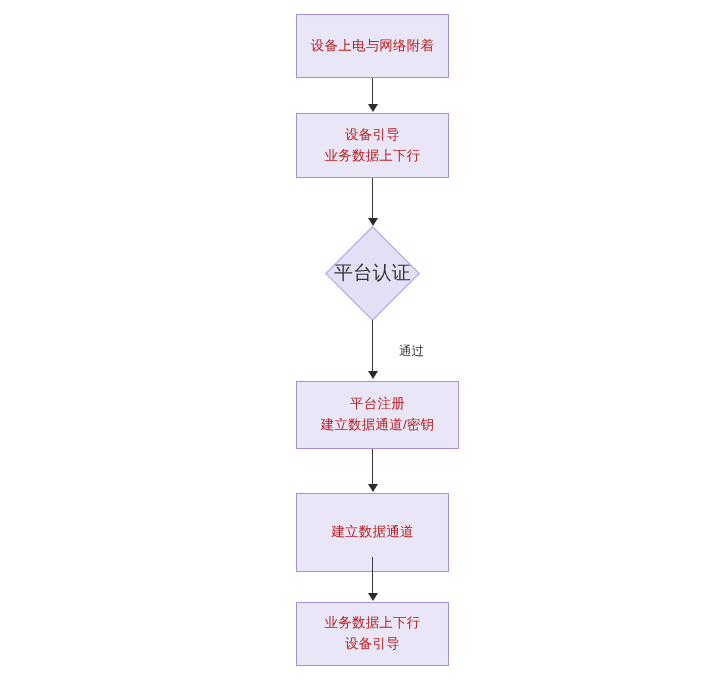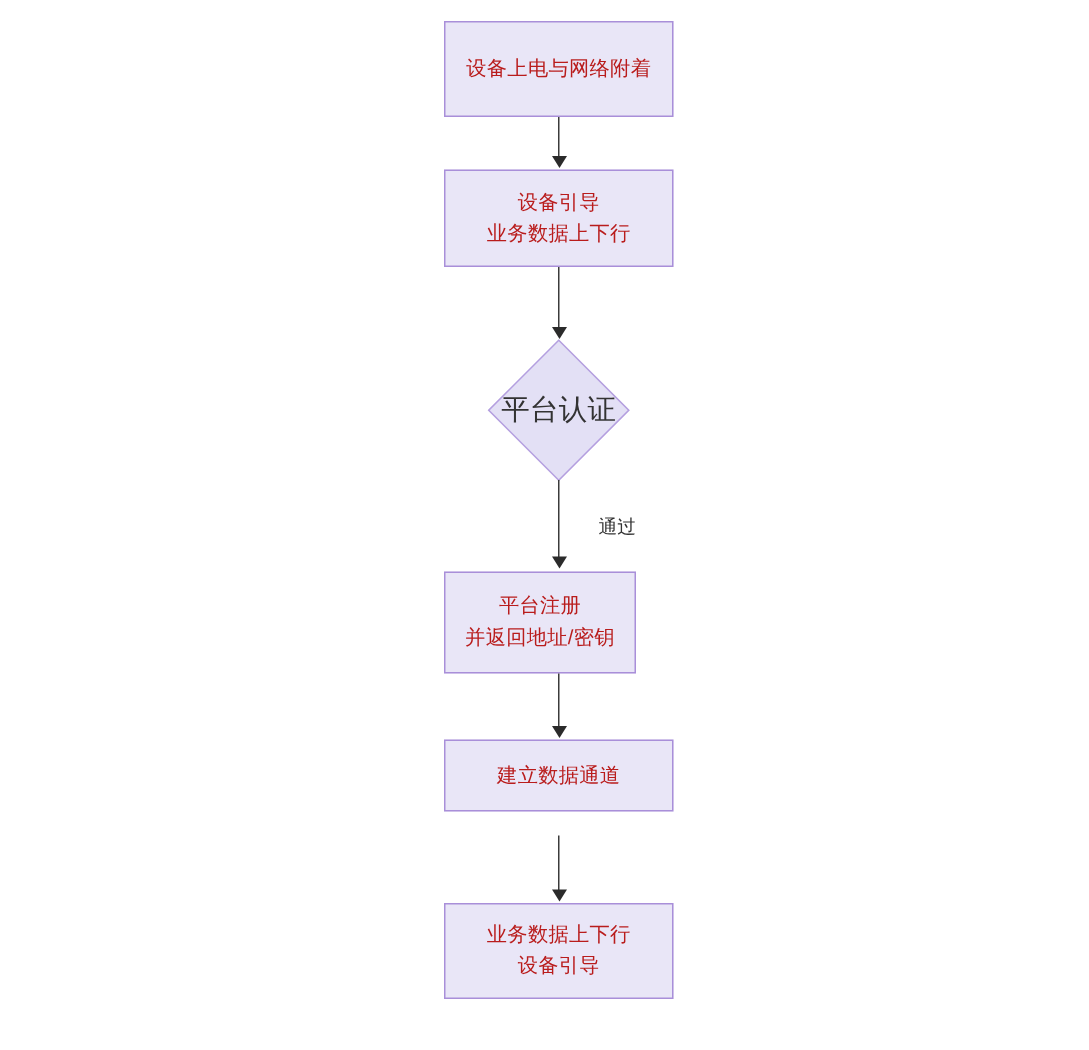--- a/index.html
+++ b/index.html
@@ -102,29 +102,29 @@
   <div class="conn-line" style="left:372px; top:178px; height:41px;"></div>
   <div class="conn-head" style="left:368px; top:218px;"></div>
 
   <div class="node-diamond" style="left:339px; top:240px; width:67px; height:67px;"></div>
   <div class="diamond-label" style="left:325px; top:258px; width:95px; height:30px;">平台认证</div>
 
   <div class="conn-line" style="left:372px; top:320px; height:52px;"></div>
   <div class="edge-label" style="left:368px; top:343px;margin-left:28px;">通过</div>
   <div class="conn-head" style="left:368px; top:371px;"></div>
 
-  <div class="node-box" style="left:296px; top:381px; width:128px; height:68px;text-align:right;">
+  <div class="node-box" style="left:296px; top:381px; width:163px; height:68px;text-align:right;">
     <span class="line">平台注册</span>
-    <span class="line">并返回地址/密钥</span>
+    <span class="line">建立数据通道/密钥</span>
   </div>
 
   <div class="conn-line" style="left:372px; top:449px; height:36px;"></div>
   <div class="conn-head" style="left:368px; top:484px;"></div>
 
-  <div class="node-box" style="left:296px; top:493px; width:153px; height:48px;">
+  <div class="node-box" style="left:296px; top:493px; width:153px; height:79px;">
     <span class="line">建立数据通道</span>
   </div>
 
   <div class="conn-line" style="left:372px; top:557px; height:37px;"></div>
   <div class="conn-head" style="left:368px; top:593px;"></div>
 
   <div class="node-box" style="left:296px; top:602px; width:153px; height:64px;">
     <span class="line">业务数据上下行</span>
     <span class="line">设备引导</span>
   </div>

